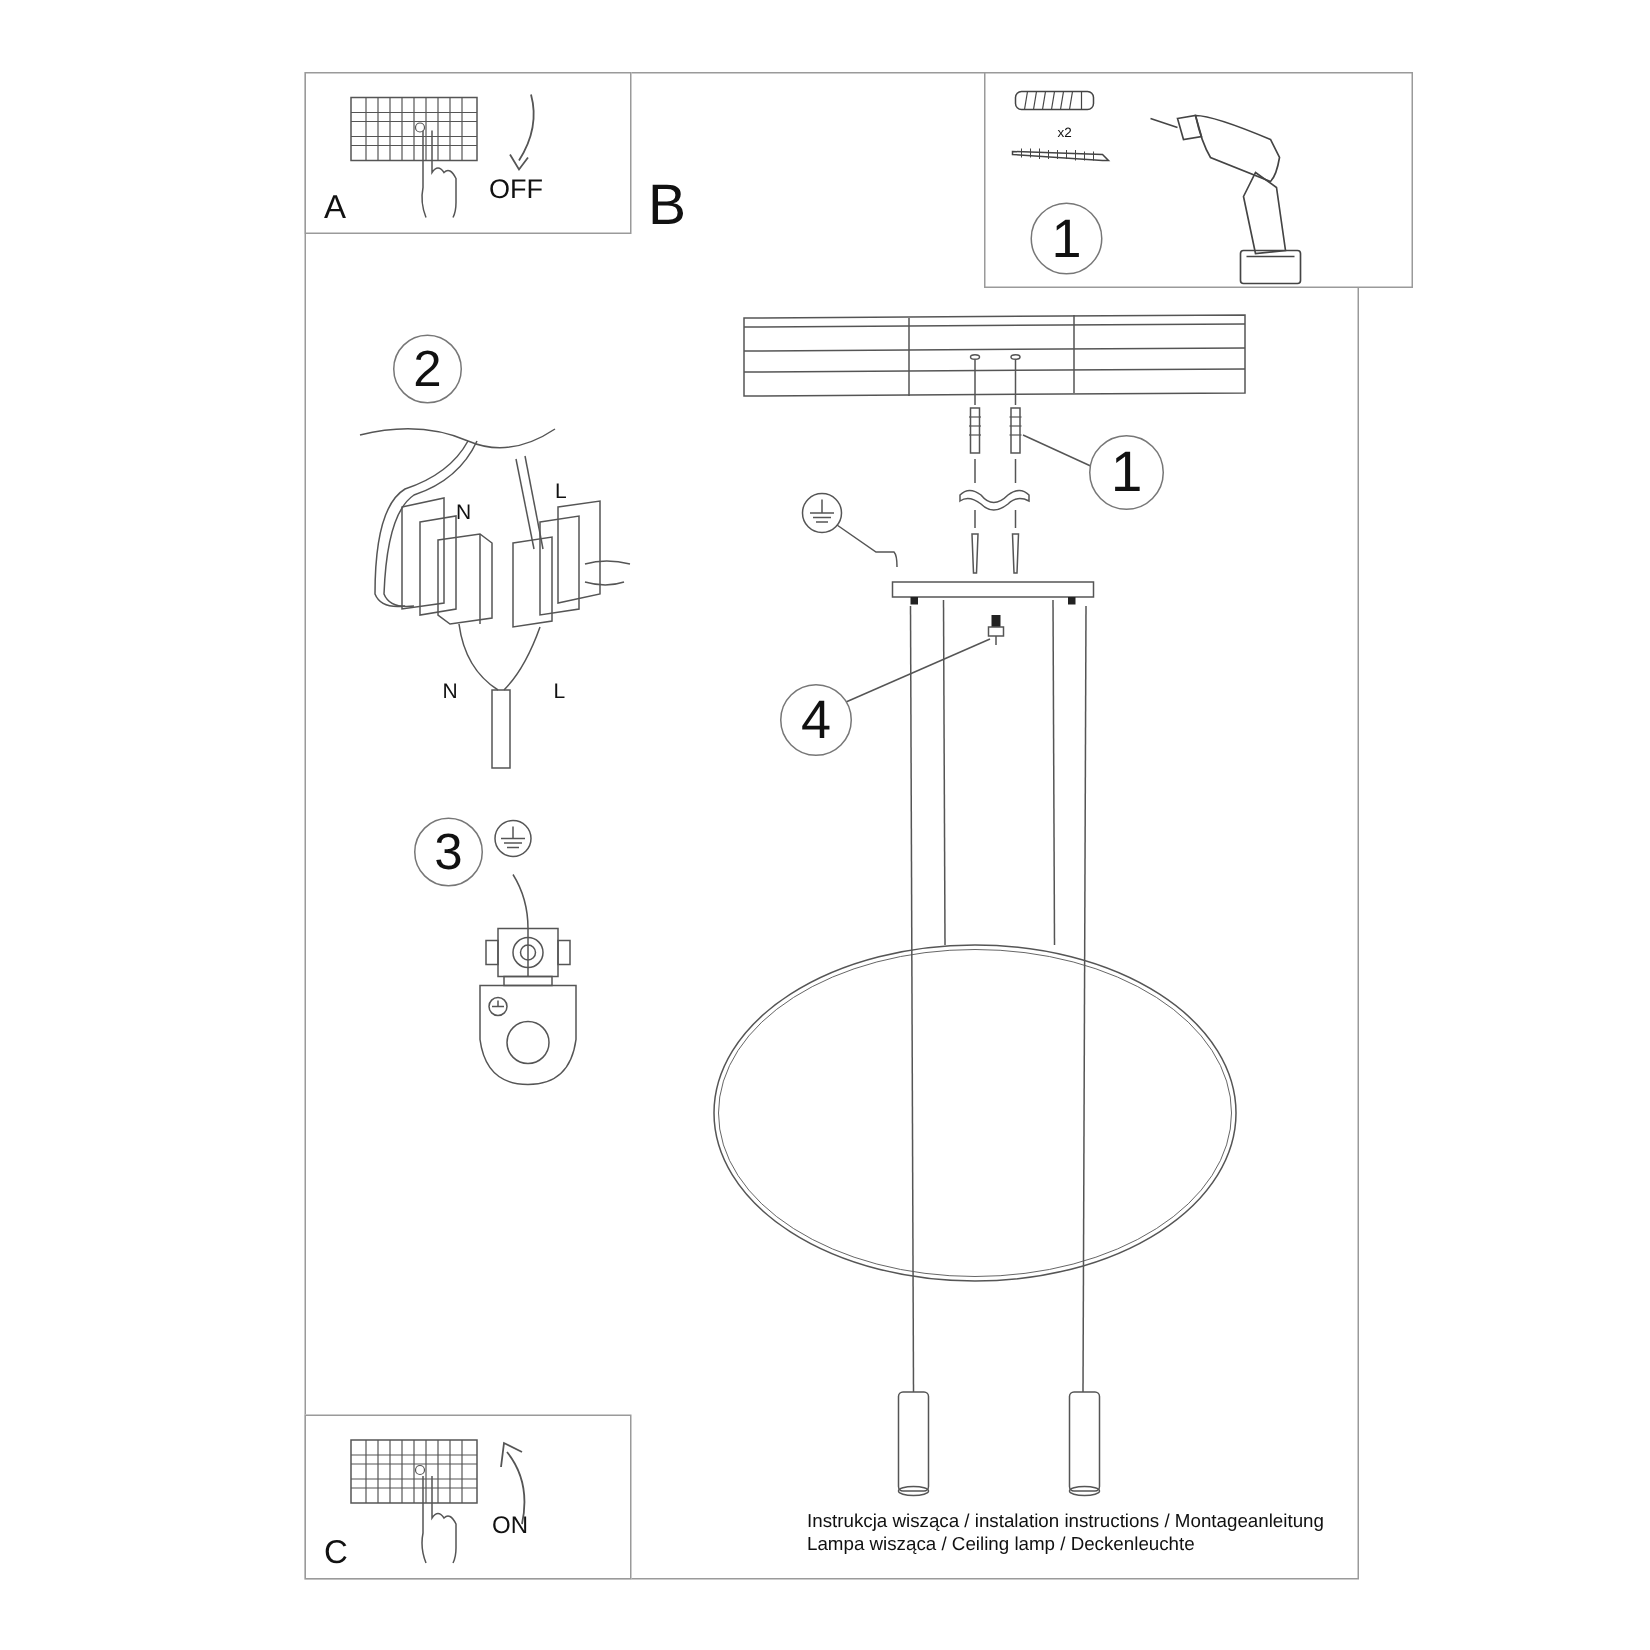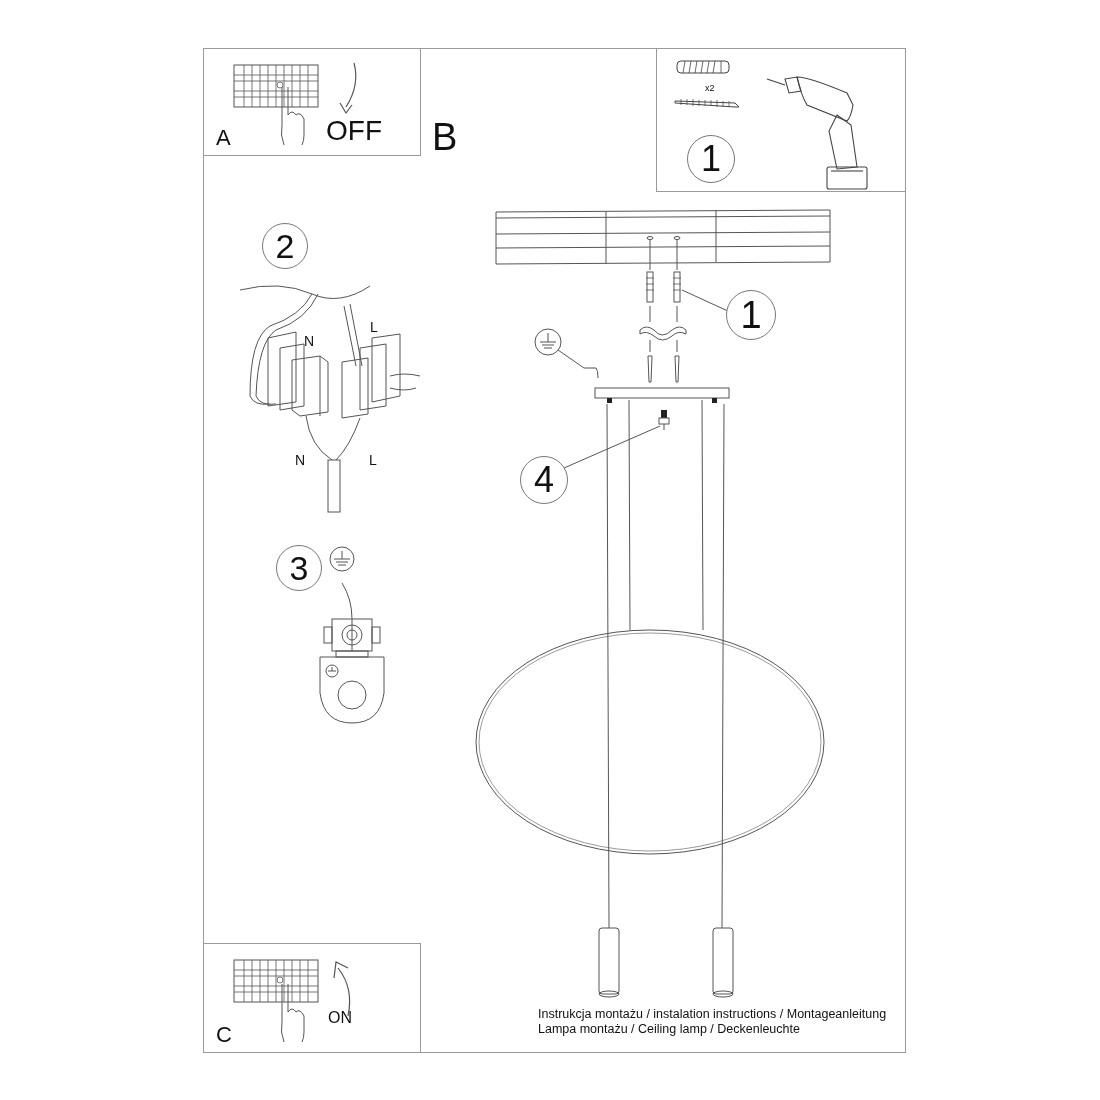--- a/index.html
+++ b/index.html
@@ -36,26 +36,26 @@
     </g>
   </svg>
   <svg width="40" height="60" style="left:70px; top:36px;" viewBox="0 0 40 60">
     <path d="M8 2 L8 40 Q6 50 10 60 M14 2 L14 30 Q18 24 22 30 Q26 26 30 34 L30 50 Q30 56 28 60" fill="none" stroke="#555" stroke-width="1"></path>
   </svg>
   <svg width="30" height="60" style="left:130px; top:12px;" viewBox="0 0 30 60">
     <path d="M20 2 Q26 24 12 46" fill="none" stroke="#555" stroke-width="1.2"></path>
     <path d="M6 42 L12 52 L18 44" fill="none" stroke="#555" stroke-width="1.2"></path>
   </svg>
   <div class="lbl" style="left:12px; top:78px; font-size:22px;">A</div>
-  <div class="lbl" style="left:122px; top:68px; font-size:28px;">OFF</div>
+  <div class="lbl" style="left:122px; top:68px; font-size:18px;">OFF</div>
 </div>
 
 <div class="lbl" style="left:432px; top:118px; font-size:38px;">B</div>
 
-<div class="frame" style="left:656px; top:48px; width:250px; height:144px;">
+<div class="frame" style="left:656px; top:48px; width:286px; height:144px;">
   <svg width="60" height="20" style="left:18px; top:8px;" viewBox="0 0 60 20">
     <rect x="2" y="4" width="52" height="12" rx="4" fill="none" stroke="#444" stroke-width="1"></rect>
     <g stroke="#444" stroke-width="0.8">
       <line x1="10" y1="4" x2="8" y2="16"></line>
         <line x1="16" y1="4" x2="14" y2="16"></line>
         <line x1="22" y1="4" x2="20" y2="16"></line>
       <line x1="28" y1="4" x2="26" y2="16"></line>
         <line x1="34" y1="4" x2="32" y2="16"></line>
         <line x1="40" y1="4" x2="38" y2="16"></line>
       <line x1="46" y1="4" x2="46" y2="16"></line>
@@ -252,15 +252,15 @@
   </svg>
   <svg width="30" height="60" style="left:128px; top:14px;" viewBox="0 0 30 60">
     <path d="M16 58 Q22 30 6 10" fill="none" stroke="#555" stroke-width="1.2"></path>
     <path d="M2 20 L4 4 L16 10" fill="none" stroke="#555" stroke-width="1.2"></path>
   </svg>
   <div class="lbl" style="left:12px; top:80px; font-size:22px;">C</div>
   <div class="lbl" style="left:124px; top:66px; font-size:16px;">ON</div>
 </div>
 
 <div class="caption">
-  <div>Instrukcja montażu / instalation instructions / Montageanleitung</div>
-  <div>Lampa montażu / Ceiling lamp / Deckenleuchte</div>
+  <div>Instrukcja wisząca / instalation instructions / Montageanleitung</div>
+  <div>Lampa wisząca / Ceiling lamp / Deckenleuchte</div>
 </div>
 
 </body></html>

